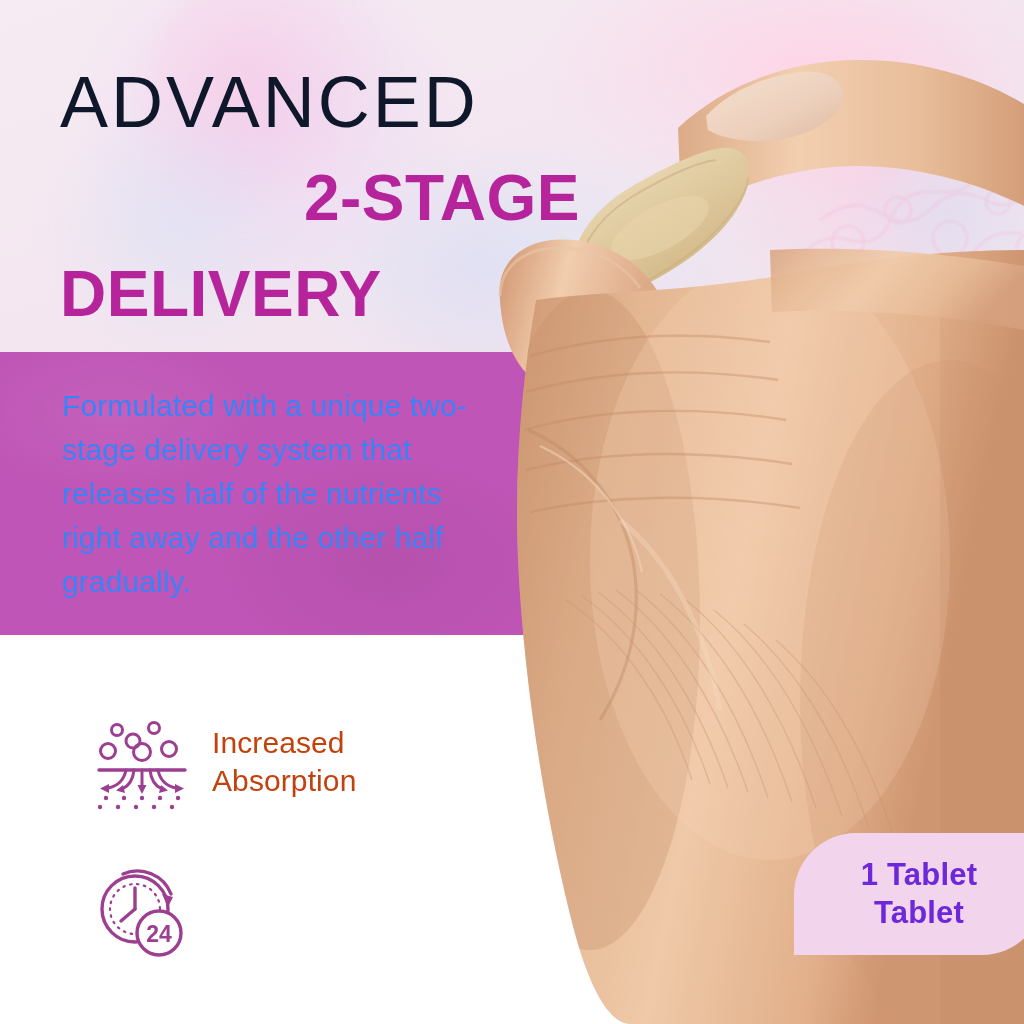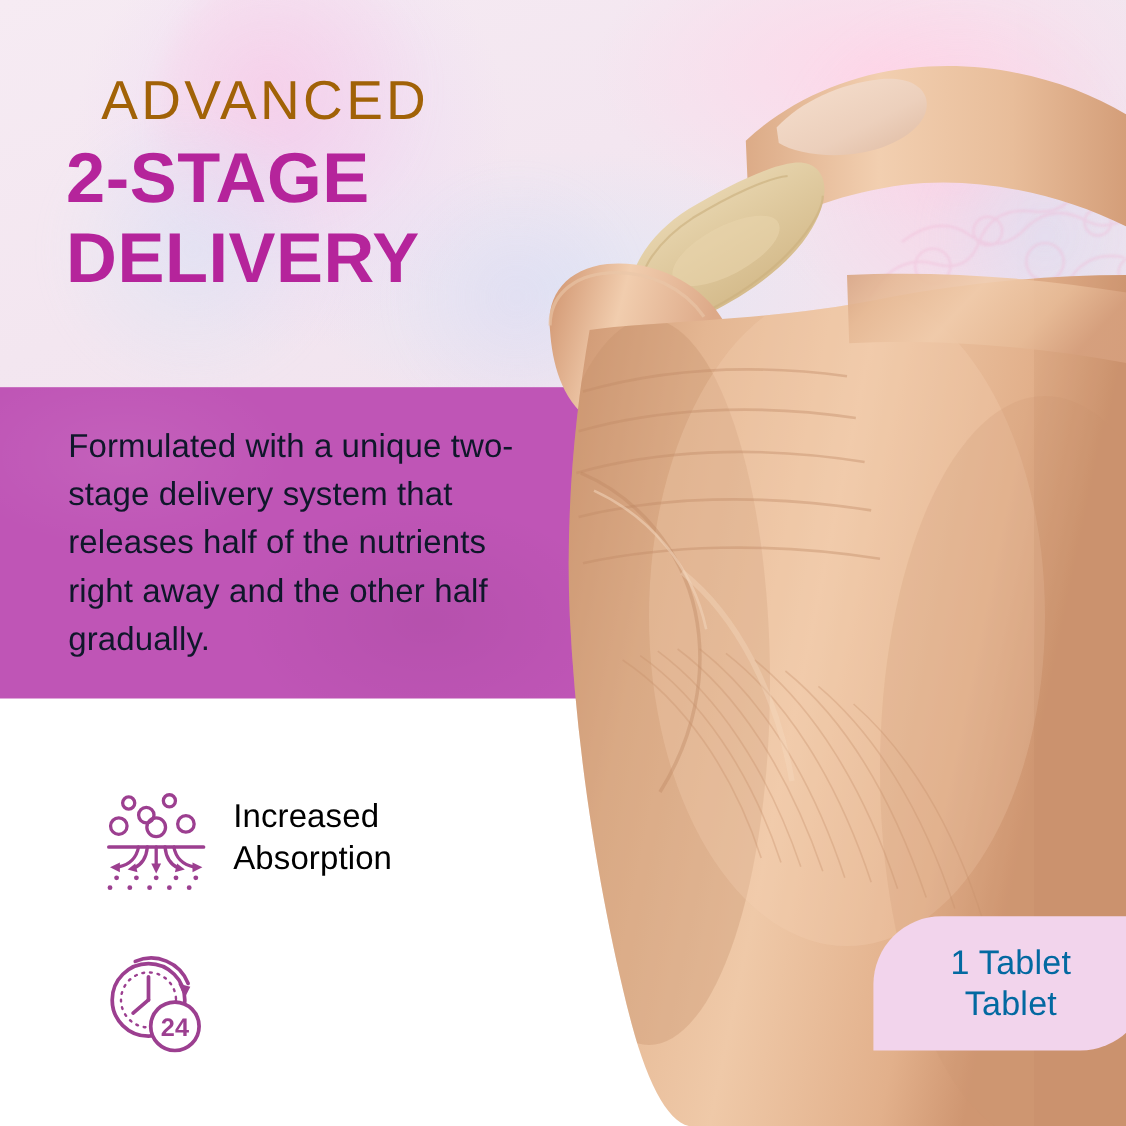--- a/index.html
+++ b/index.html
@@ -54,38 +54,38 @@
 
   
   .headline {
     position: absolute;
     left: 60px;
     top: 66px;
     width: 520px;
     z-index: 6;
   }
   .headline .line1 {
-    font-size: 50px;
+    font-size: 72px;
     font-weight: 300;
     letter-spacing: 3px;
-    color: #a16207;
+    color: #0f172a;
     line-height: 1.02;
     white-space: nowrap;
-    margin-left: 32px;
   }
   .headline .line2,
   .headline .line3 {
     font-size: 64px;
     font-weight: 700;
     letter-spacing: 0.5px;
     color: #b5249b;
     line-height: 1.12;
     white-space: nowrap;
-  }
-  .headline .line2 { margin-top: 10px; }
+    margin-top: 24px;
+  }
+  .headline .line2 { margin-top: 24px; text-align: right; }
 
   
   .copy-band {
     position: absolute;
     left: 0;
     top: 352px;
     width: 556px;
     height: 283px;
     background: #bf55b6;
     z-index: 4;
@@ -96,21 +96,21 @@
     background:
       radial-gradient(ellipse 220px 120px at 20% 22%, rgba(255,255,255,.07), rgba(255,255,255,0) 70%),
       radial-gradient(ellipse 240px 150px at 70% 75%, rgba(0,0,0,.05), rgba(0,0,0,0) 72%);
     pointer-events:none;
   }
   .copy-text {
     position: absolute;
     left: 62px;
     top: 384px;
     width: 420px;
-    color: #0f172a;
+    color: #3b82f6;
     font-size: 30px;
     font-weight: 300;
     line-height: 1.47;
     letter-spacing: .1px;
     z-index: 5;
   }
 
   
   .benefits {
     position: absolute;
@@ -125,21 +125,21 @@
   }
   .benefit-row + .benefit-row { margin-top: 54px; }
   .benefit-icon {
     width: 92px;
     height: 96px;
     flex: 0 0 auto;
   }
   .benefit-label {
     font-size: 30px;
     font-weight: 300;
-    color: #000000;
+    color: #c2410c;
     line-height: 1.28;
     white-space: pre-line;
     letter-spacing: .1px;
   }
 
   
   .hand-layer {
     position: absolute;
     left: 470px;
     top: 0;
@@ -159,23 +159,23 @@
     background: #f2d4ec;
     border-radius: 62px 0 62px 0;
     z-index: 7;
     display: flex;
     flex-direction: column;
     align-items: center;
     justify-content: center;
   }
   .dose-badge .l1,
   .dose-badge .l2 {
-    color: #0369a1;
+    color: #6d28d9;
     font-size: 31px;
-    font-weight: 400;
+    font-weight: 700;
     line-height: 1.22;
     letter-spacing: .2px;
   }
 </style>
 </head>
 <body>
 
 <div id="canvas">
 
   <div class="bg-wash"></div>

